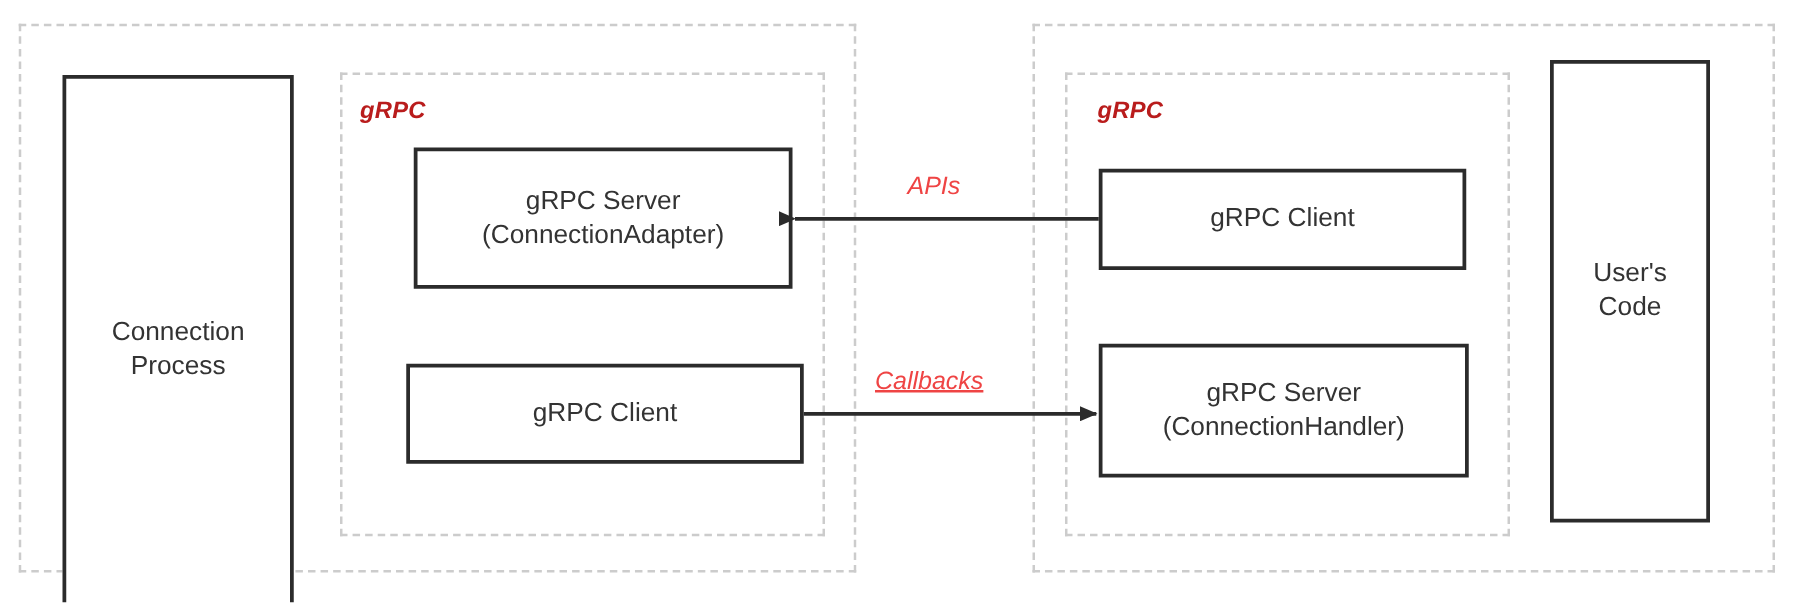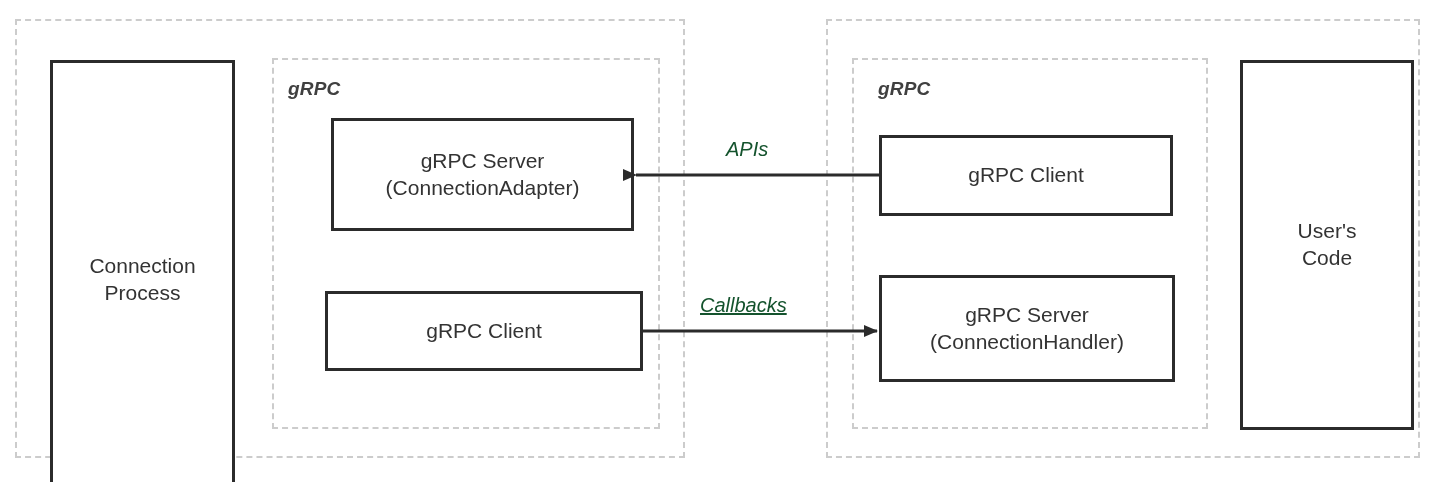--- a/index.html
+++ b/index.html
@@ -48,39 +48,39 @@
     white-space: pre-line;
     padding: 0 6px;
   }
 
   
   .group-title {
     position: absolute;
     font-style: italic;
     font-weight: bold;
     font-size: 19px;
-    color: #404040;
+    color: #b91c1c;
     letter-spacing: 0.2px;
     white-space: nowrap;
   }
 
   
   #connector-layer {
     position: absolute;
     left: 0;
     top: 0;
     width: 1456px;
     height: 482px;
     pointer-events: none;
   }
   .edge-label {
     position: absolute;
     font-style: italic;
     font-size: 20px;
-    color: #14532d;
+    color: #ef4444;
     white-space: nowrap;
   }
 </style>
 </head>
 <body>
 
 <div id="diagram-root">
 
   <div class="group-dashed" style="left:15px; top:19px; width:670px; height:439px;"></div>
 
@@ -110,21 +110,21 @@
 
   <div class="node-box" style="left:879px; top:135px; width:294px; height:81px;">
     <span class="node-label">gRPC Client</span>
   </div>
 
   <div class="node-box" style="left:879px; top:275px; width:296px; height:107px;">
     <span class="node-label">gRPC Server
 (ConnectionHandler)</span>
   </div>
 
-  <div class="node-box" style="left:1240px; top:60px; width:174px; height:370px;">
+  <div class="node-box" style="left:1240px; top:48px; width:128px; height:370px;">
     <span class="node-label">User's
 Code</span>
   </div>
 
   <svg id="connector-layer" viewBox="0 0 1456 482" width="1456" height="482">
     <defs>
       <marker id="arrow-left" markerWidth="14" markerHeight="12" refX="1" refY="6" orient="auto" markerUnits="userSpaceOnUse">
         <path d="M0,6 L14,0 L14,12 Z" fill="#2b2b2b"></path>
       </marker>
       <marker id="arrow-right" markerWidth="14" markerHeight="12" refX="13" refY="6" orient="auto" markerUnits="userSpaceOnUse">

